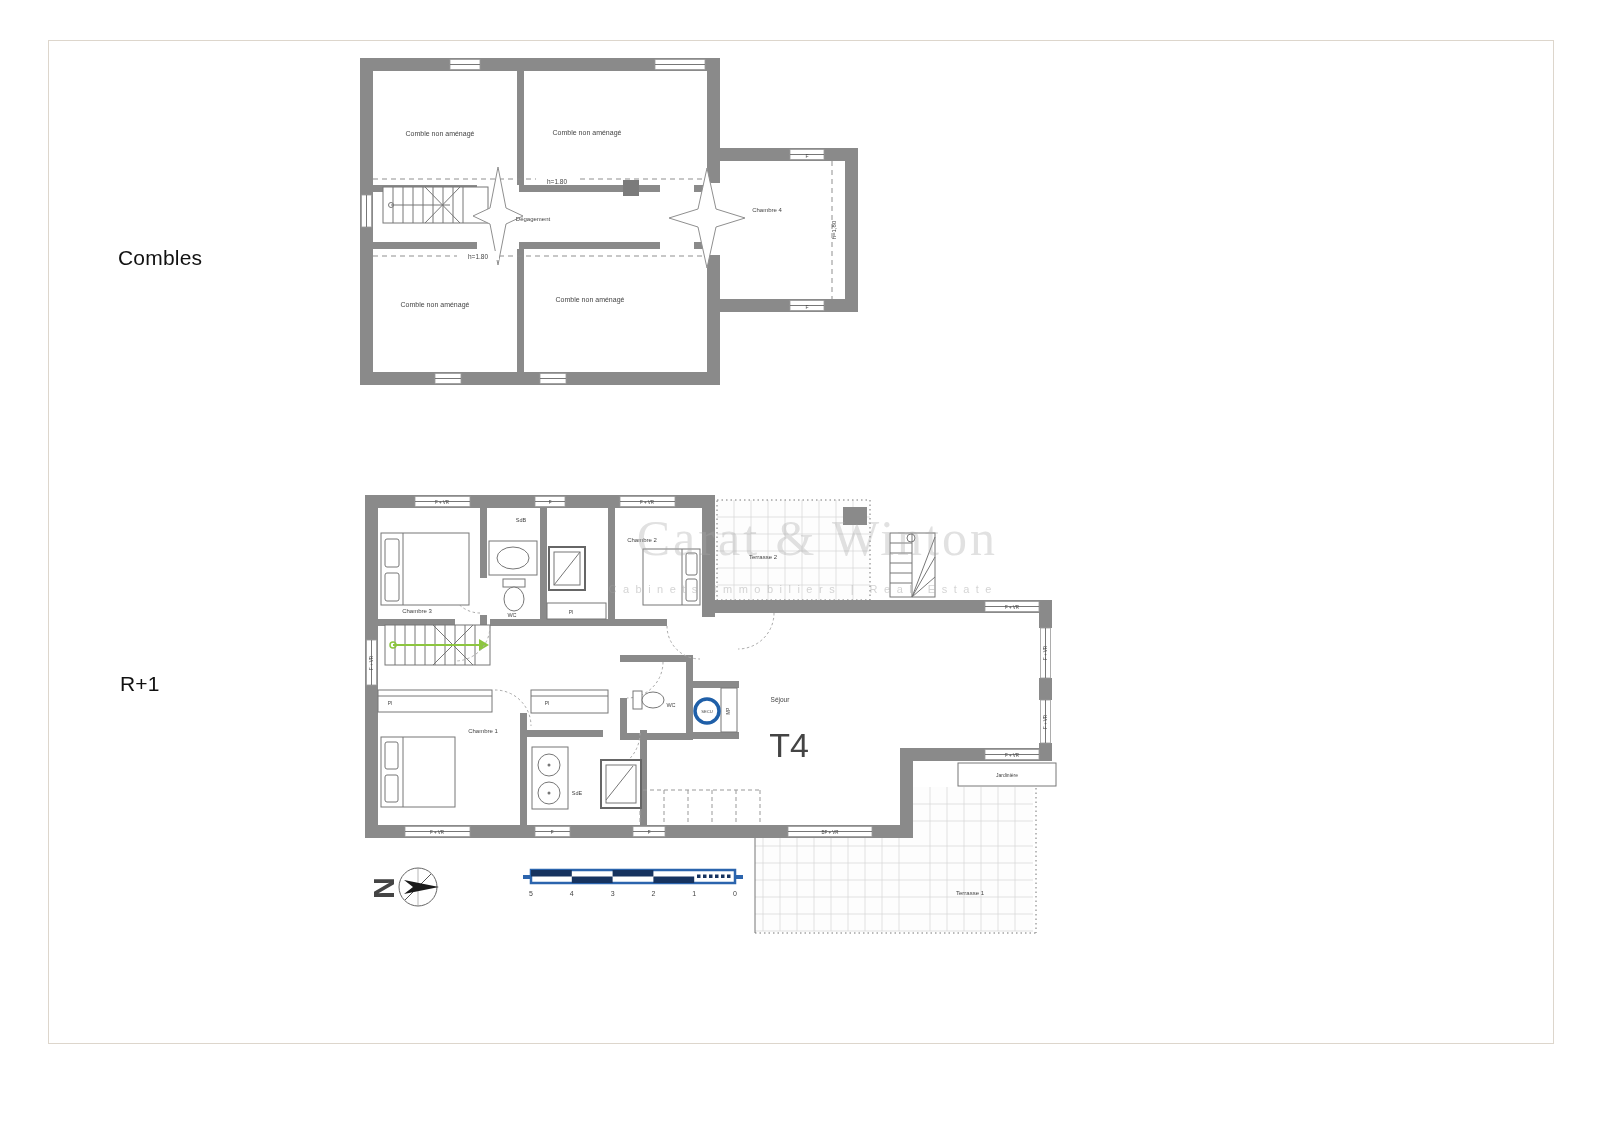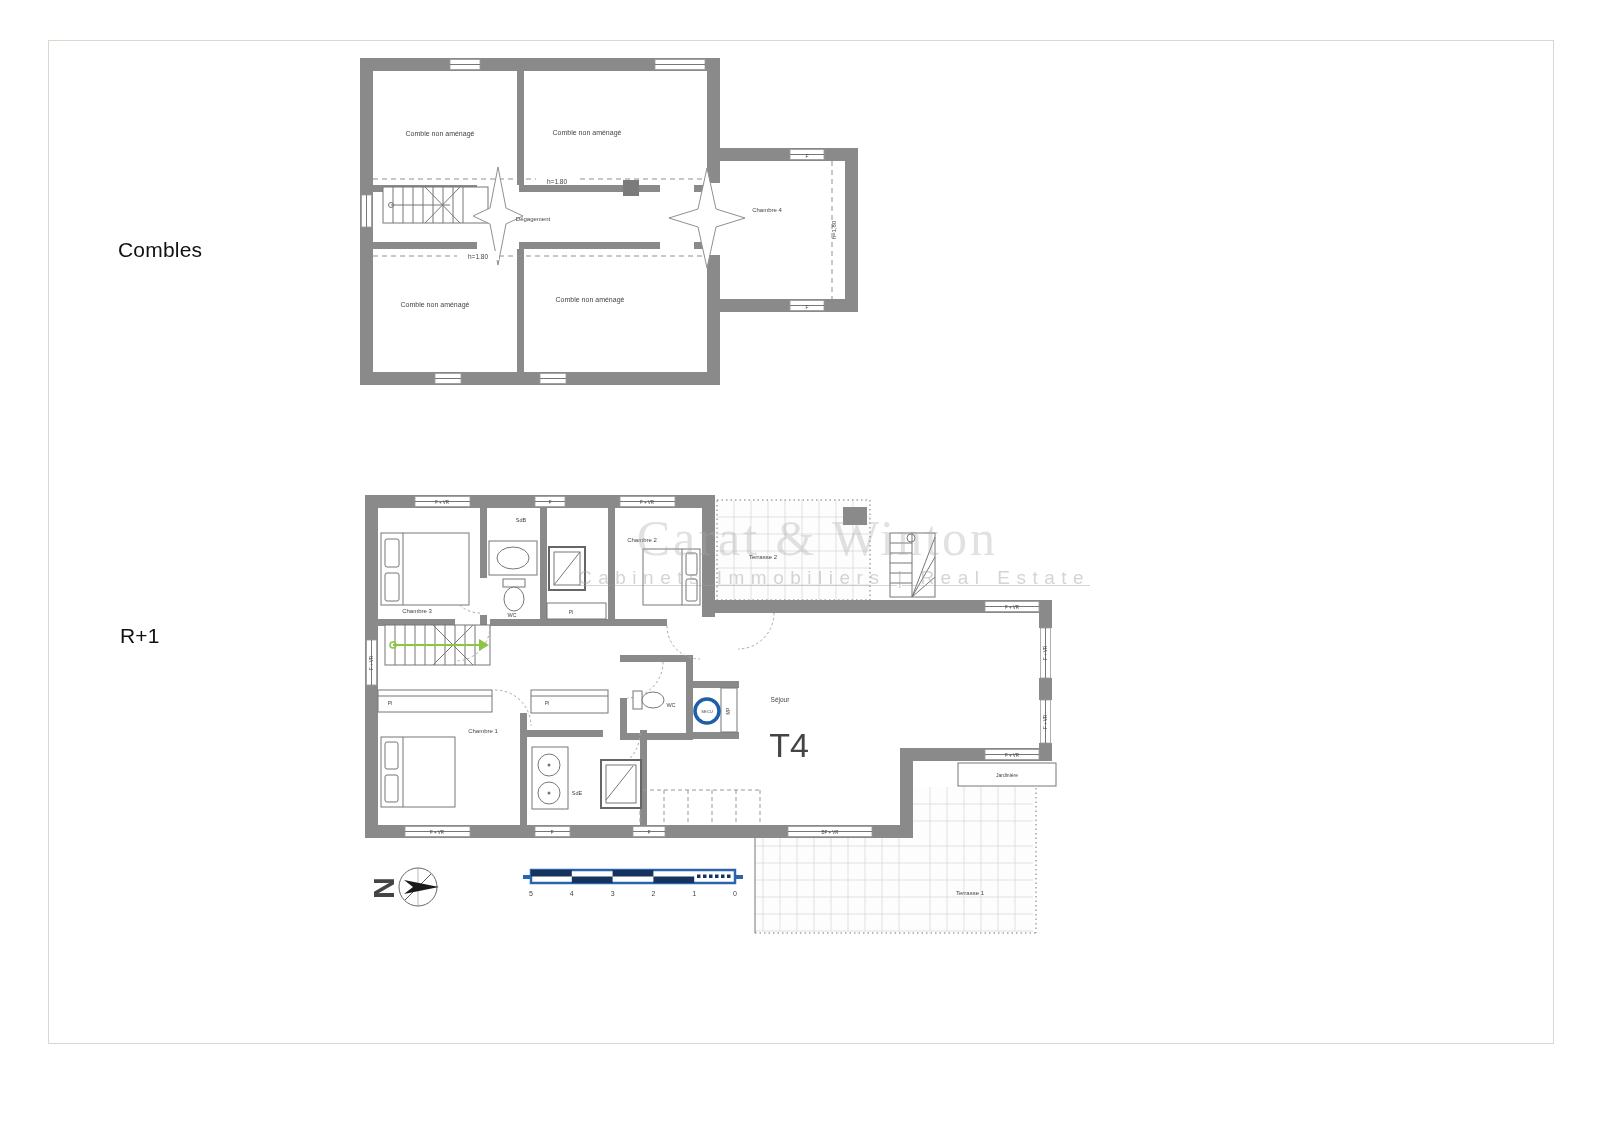--- a/index.html
+++ b/index.html
@@ -1,28 +1,28 @@
 <!DOCTYPE html>
 <html><head>
 <meta charset="utf-8">
 <style>
   html,body{margin:0;padding:0;background:#fff;}
   body{width:1600px;height:1130px;position:relative;font-family:"Liberation Sans",sans-serif;overflow:hidden;}
   .page-frame{position:absolute;left:48px;top:40px;width:1504px;height:1002px;border:1px solid #ddd6cc;background:#fff;}
   .floor-label{position:absolute;font-size:21px;color:#111;letter-spacing:.2px;}
-  #label-combles{left:118px;top:238px;}
-  #label-r1{left:120px;top:624px;}
+  #label-combles{left:118px;top:246px;}
+  #label-r1{left:120px;top:672px;}
   .plan-svg{position:absolute;}
   #svg-combles{left:355px;top:50px;}
   #svg-r1{left:355px;top:485px;}
   #compass{left:368px;top:858px;position:absolute;}
   #scalebar{left:523px;top:864px;position:absolute;}
   .watermark{position:absolute;left:578px;top:512px;width:420px;pointer-events:none;z-index:5;text-align:right;}
   .watermark .wm-name{font-family:"Liberation Serif",serif;font-size:50px;line-height:52px;color:rgba(168,168,168,0.34);letter-spacing:3px;white-space:nowrap;}
-  .watermark .wm-tagline{font-family:"Liberation Sans",sans-serif;font-size:19px;color:rgba(160,160,160,0.45);letter-spacing:6.5px;margin-top:3px;white-space:nowrap;text-decoration:underline;}
+  .watermark .wm-tagline{font-family:"Liberation Sans",sans-serif;font-size:11px;color:rgba(160,160,160,0.45);letter-spacing:6.5px;margin-top:19px;white-space:nowrap;}
   svg text{font-family:"Liberation Sans",sans-serif;fill:#444;}
   .wall{fill:#8a8a8a;}
   .win{fill:#ffffff;stroke:#999;stroke-width:.8;}
   .thin{fill:none;stroke:#777;stroke-width:1;}
   .fix{fill:#fff;stroke:#777;stroke-width:1;}
   .dash{fill:none;stroke:#8f8f8f;stroke-width:1;stroke-dasharray:5,4;}
   .arc{fill:none;stroke:#aaa;stroke-width:1;stroke-dasharray:2.5,2.5;}
   .tile{stroke:#d9d9d9;stroke-width:.8;}
   .dot{fill:none;stroke:#777;stroke-width:1;stroke-dasharray:1.5,3;}
   .kdash{fill:none;stroke:#999;stroke-width:1;stroke-dasharray:4,3;}

